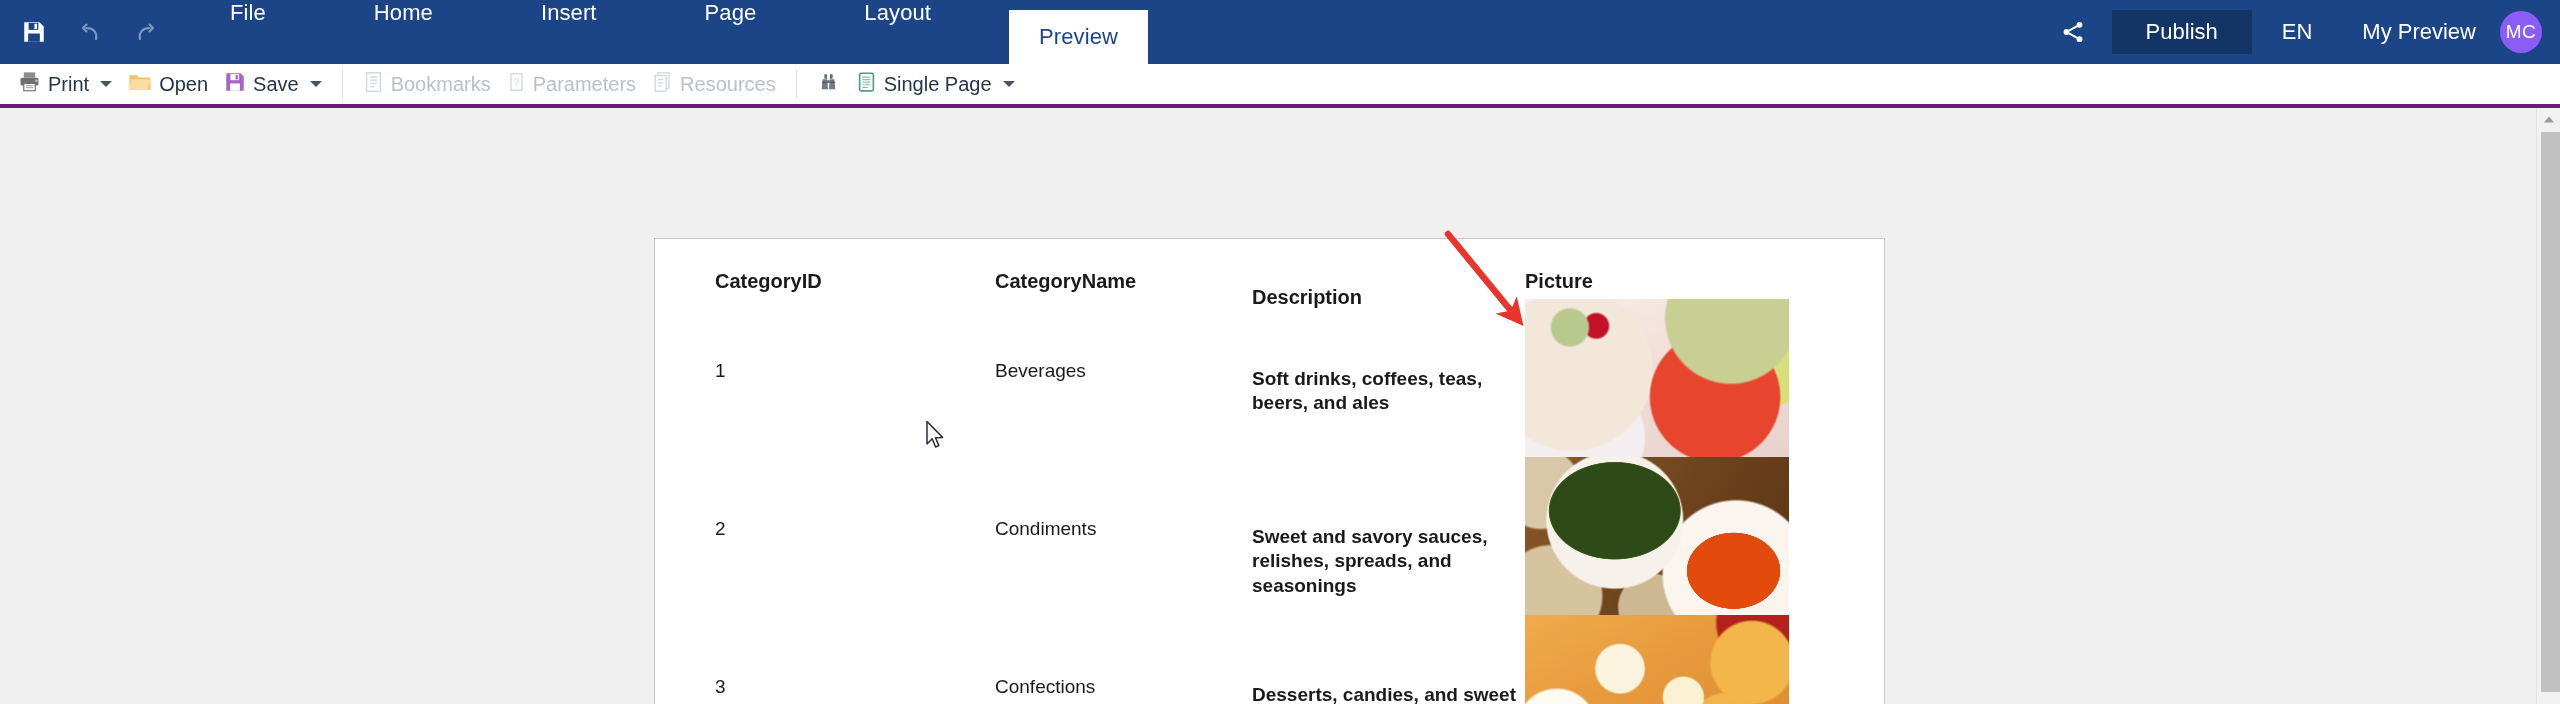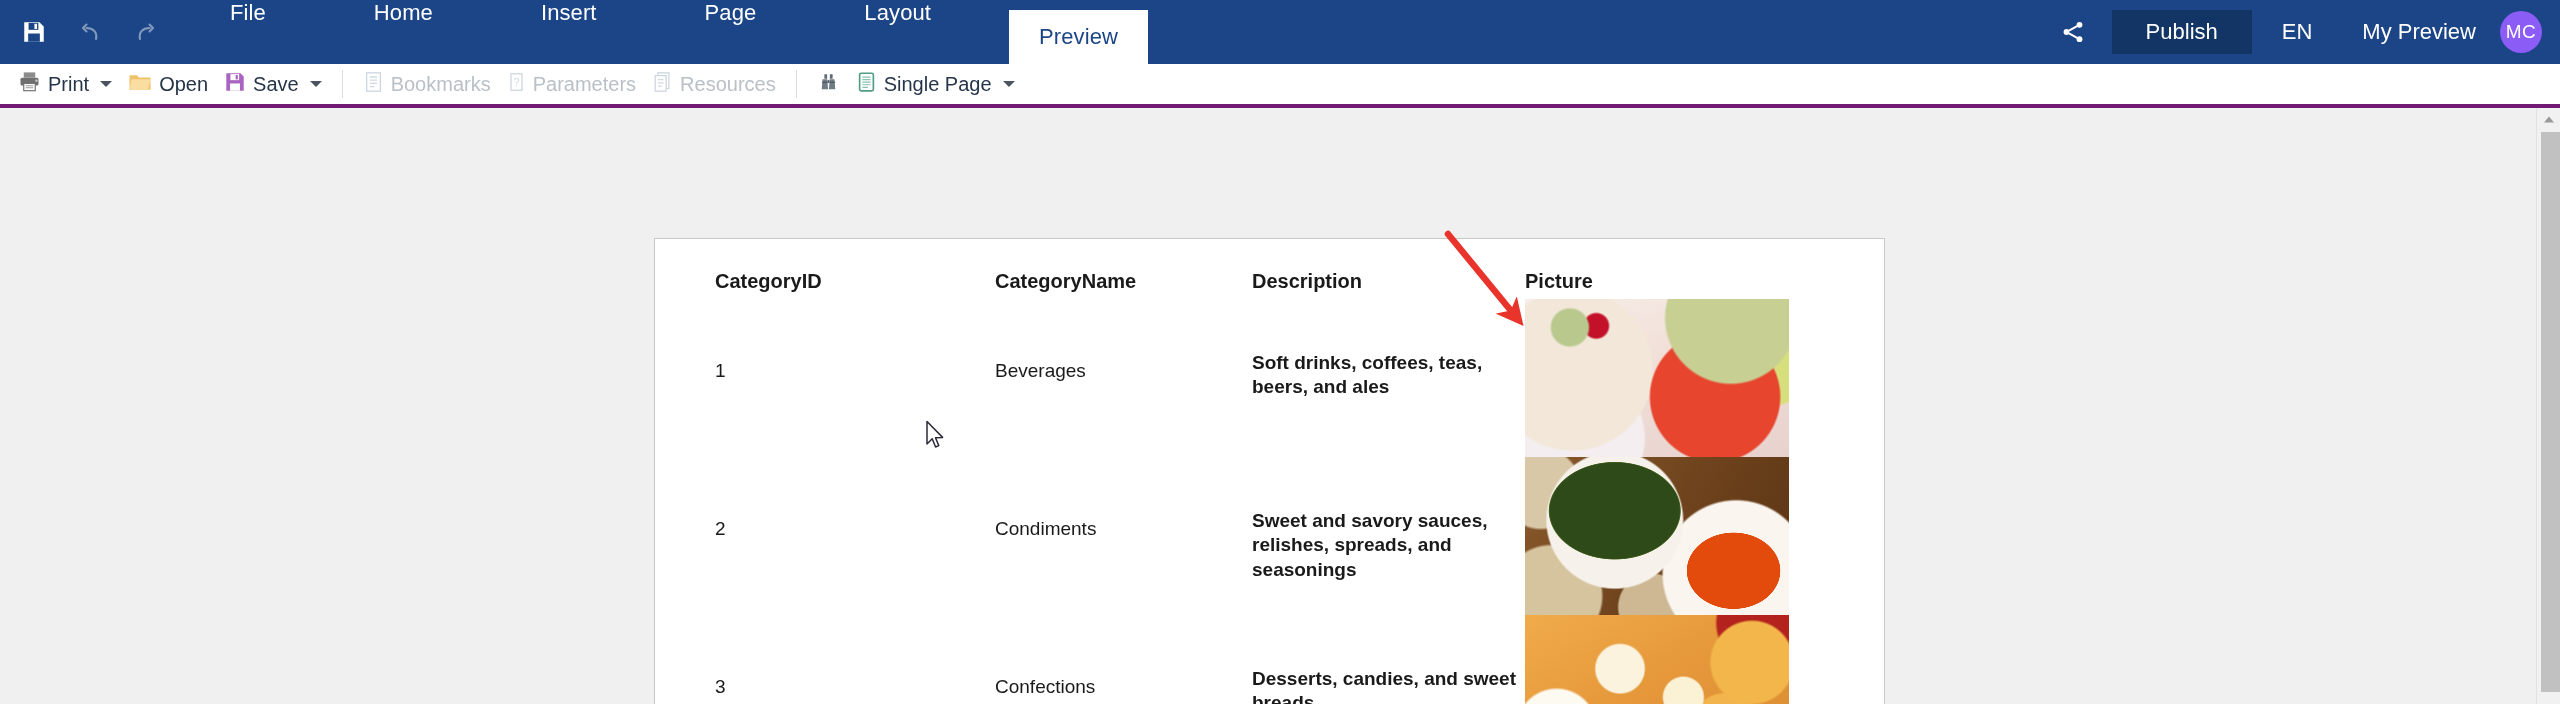--- a/index.html
+++ b/index.html
@@ -194,21 +194,21 @@
     height: 60px;
   }
   .cell {
     position: absolute;
     color: #1a1a1a;
     font-size: 19px;
     line-height: 1.28;
   }
   .c-id    { left: 60px;  width: 230px; }
   .c-name  { left: 340px; width: 230px; }
-  .c-desc  { left: 597px; width: 272px; }
+  .c-desc  { left: 597px; width: 272px; margin-top: 16px; }
   .c-pic   { left: 870px; width: 266px; }
 
   .rpt-head .cell {
     font-weight: bold;
     font-size: 20px;
     top: 30px;
   }
   .rpt-body .cell {
     top: 60px;
   }

